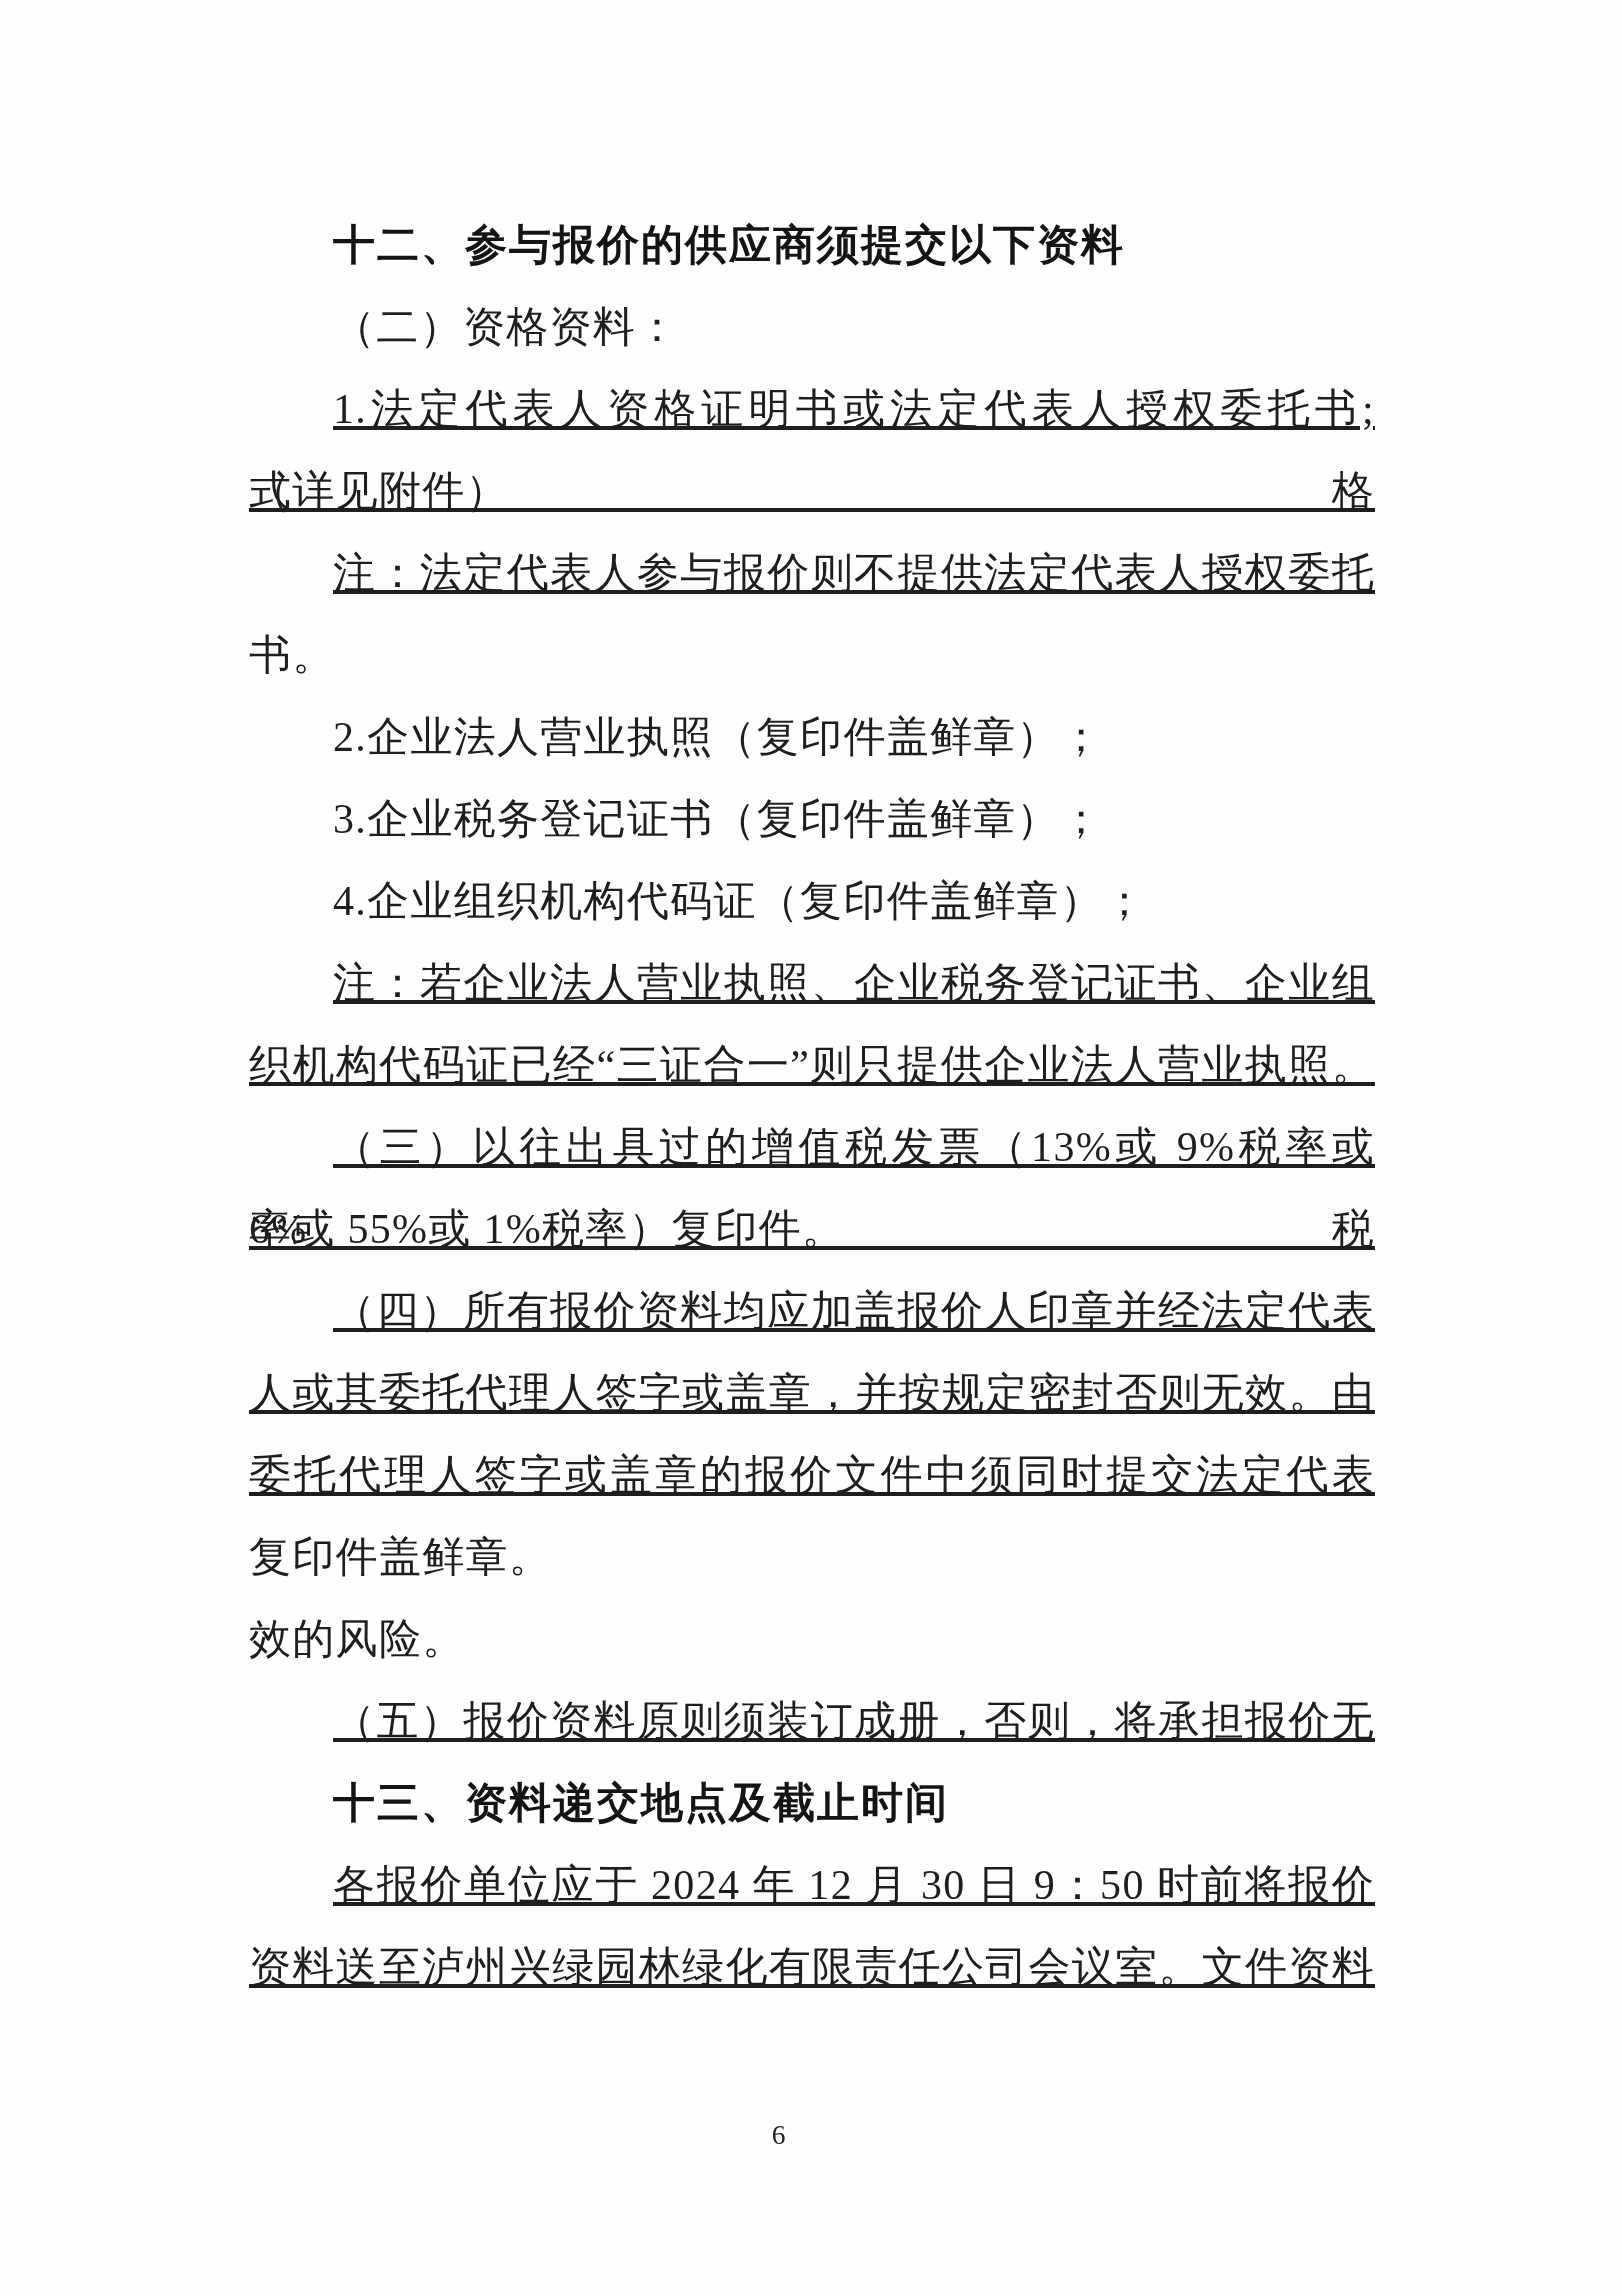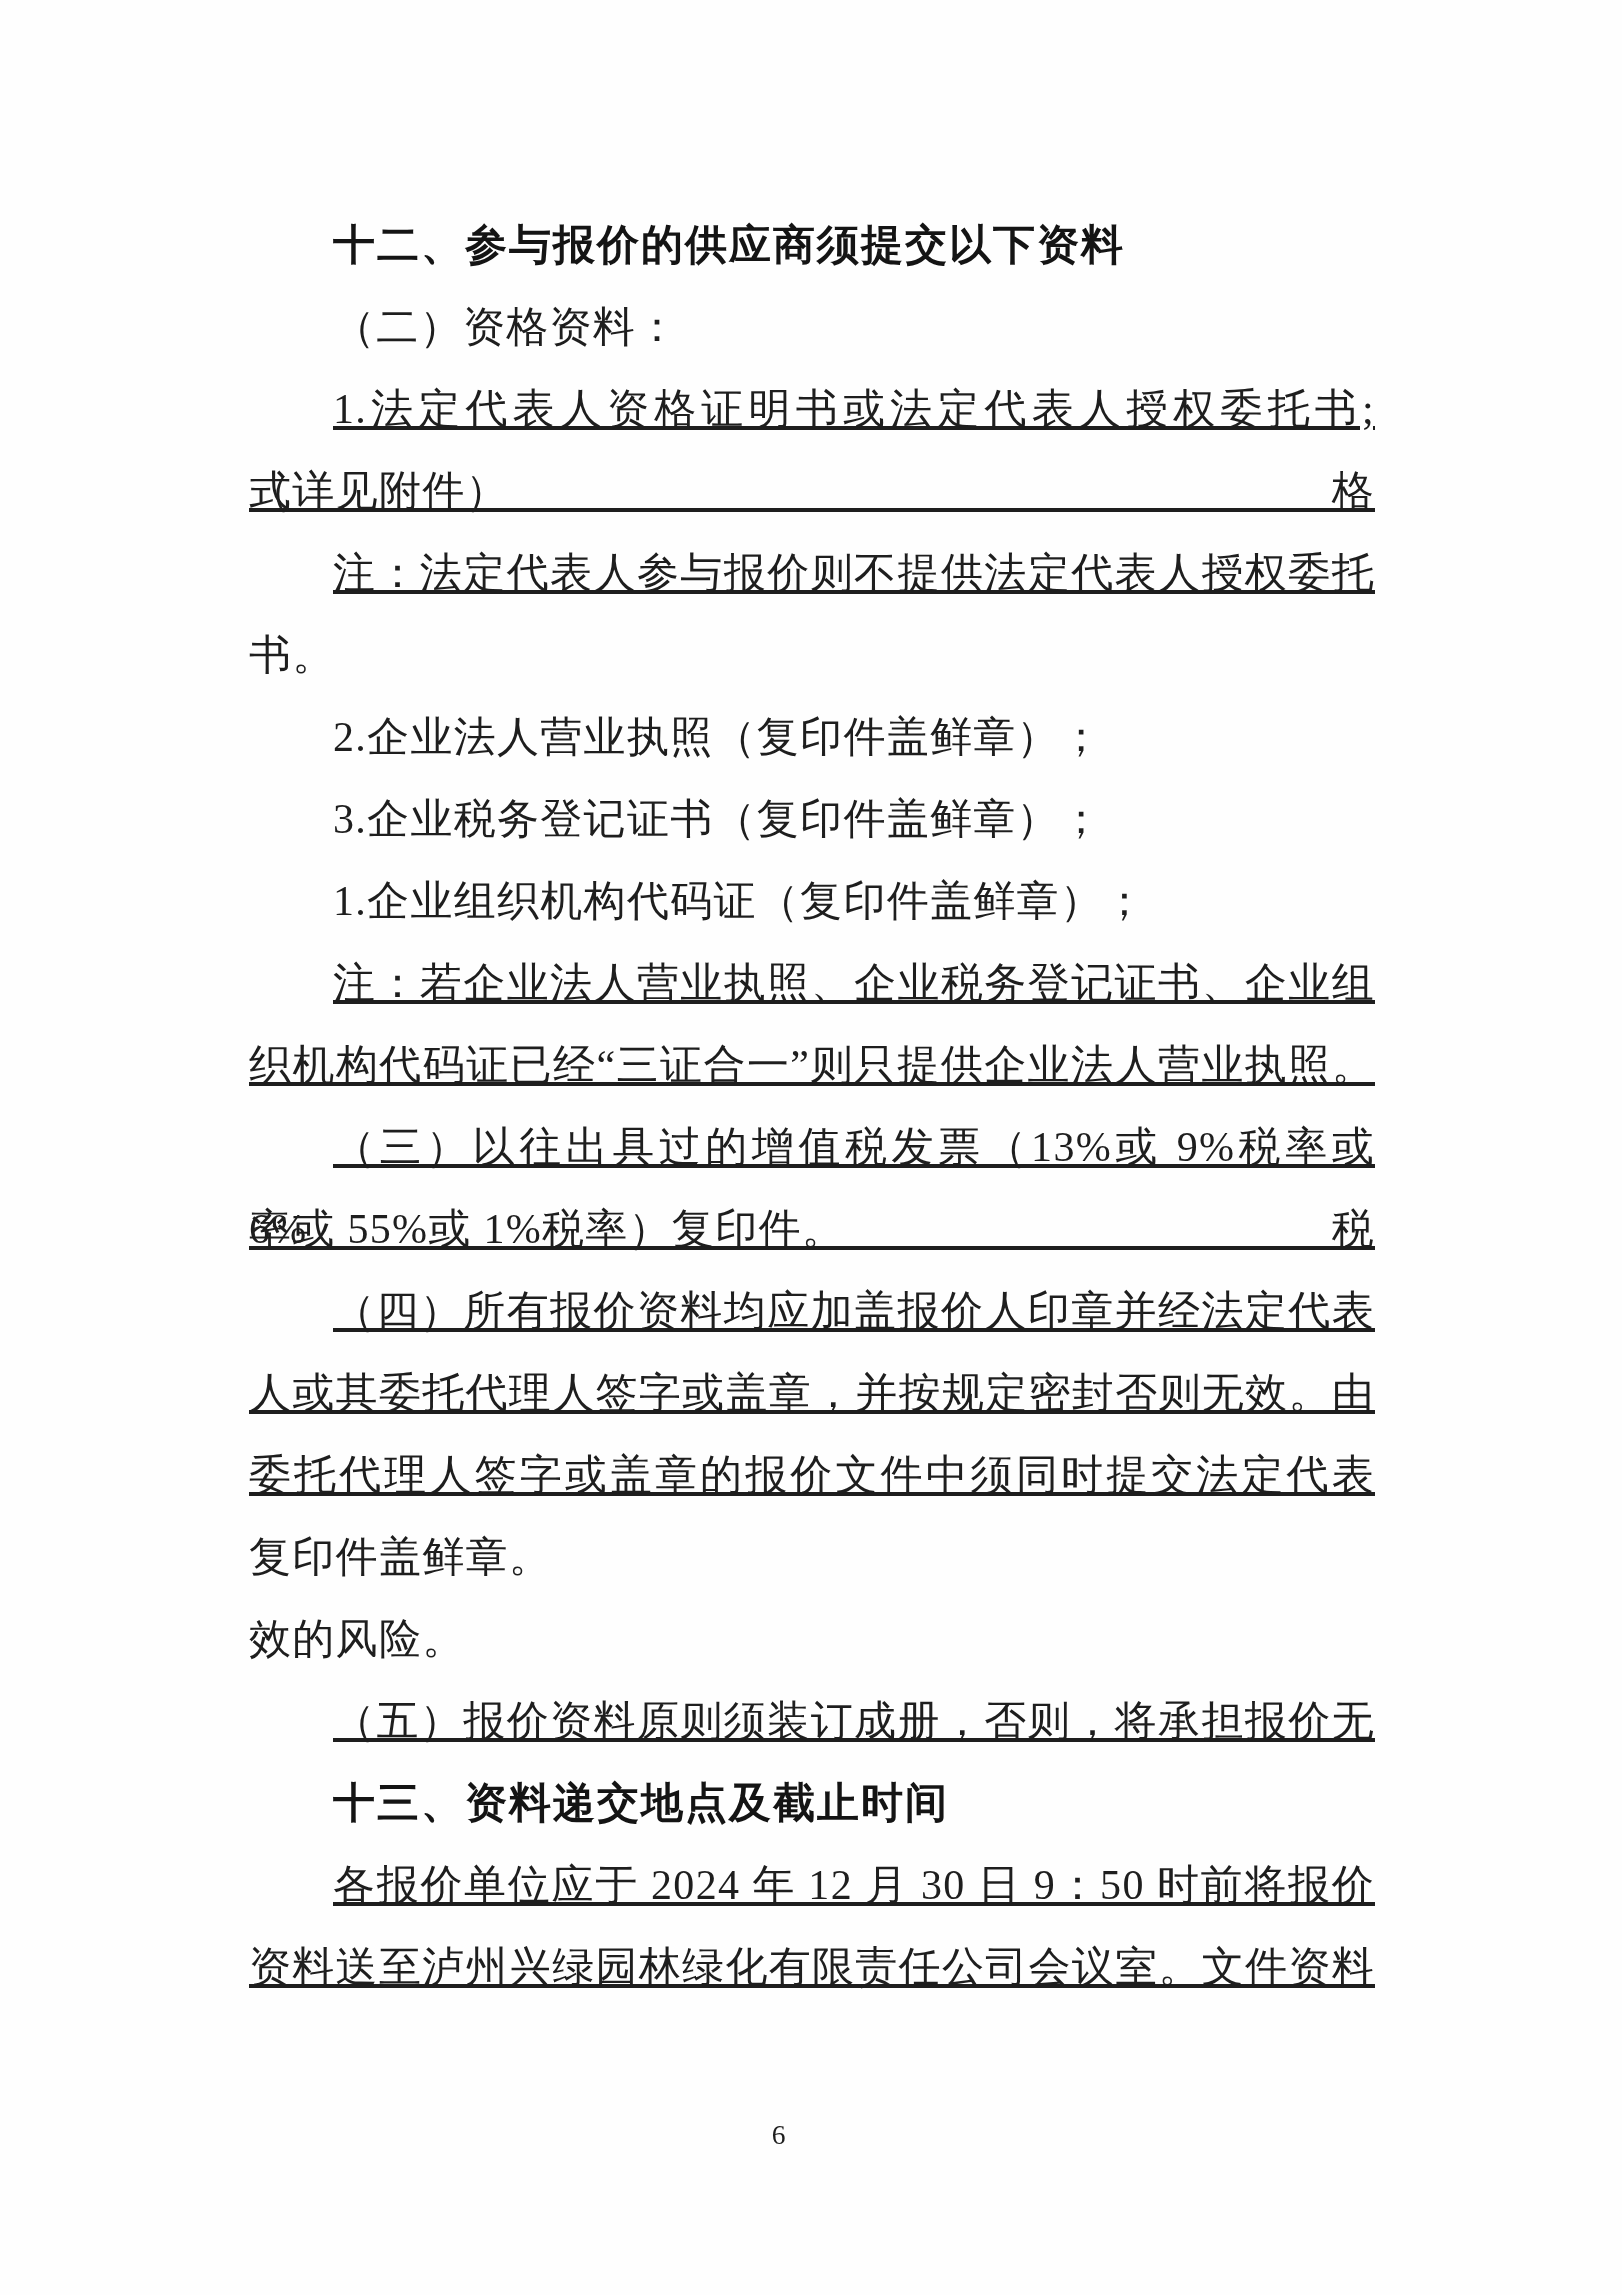--- a/index.html
+++ b/index.html
@@ -66,21 +66,21 @@
 <div class="page">
   <main class="text-block">
     <div class="line heading indent">十二、参与报价的供应商须提交以下资料</div>
     <div class="line indent">（二）资格资料：</div>
     <div class="line indent just">1.法定代表人资格证明书或法定代表人授权委托书;（格</div>
     <div class="line">式详见附件）</div>
     <div class="line indent just">注：法定代表人参与报价则不提供法定代表人授权委托</div>
     <div class="line">书。</div>
     <div class="line indent">2.企业法人营业执照（复印件盖鲜章）；</div>
     <div class="line indent">3.企业税务登记证书（复印件盖鲜章）；</div>
-    <div class="line indent">1.企业组织机构代码证（复印件盖鲜章）；</div>
+    <div class="line indent">4.企业组织机构代码证（复印件盖鲜章）；</div>
     <div class="line indent just">注：若企业法人营业执照、企业税务登记证书、企业组</div>
     <div class="line just">织机构代码证已经“三证合一”则只提供企业法人营业执照。</div>
     <div class="line indent just">（三）以往出具过的增值税发票（13%或 9%税率或 6%税</div>
     <div class="line">率或 55%或 1%税率）复印件。</div>
     <div class="line indent just">（四）所有报价资料均应加盖报价人印章并经法定代表</div>
     <div class="line just">人或其委托代理人签字或盖章，并按规定密封否则无效。由</div>
     <div class="line just">委托代理人签字或盖章的报价文件中须同时提交法定代表</div>
     <div class="line">复印件盖鲜章。</div>
     <div class="line">效的风险。</div>
     <div class="line indent just">（五）报价资料原则须装订成册，否则，将承担报价无</div>

